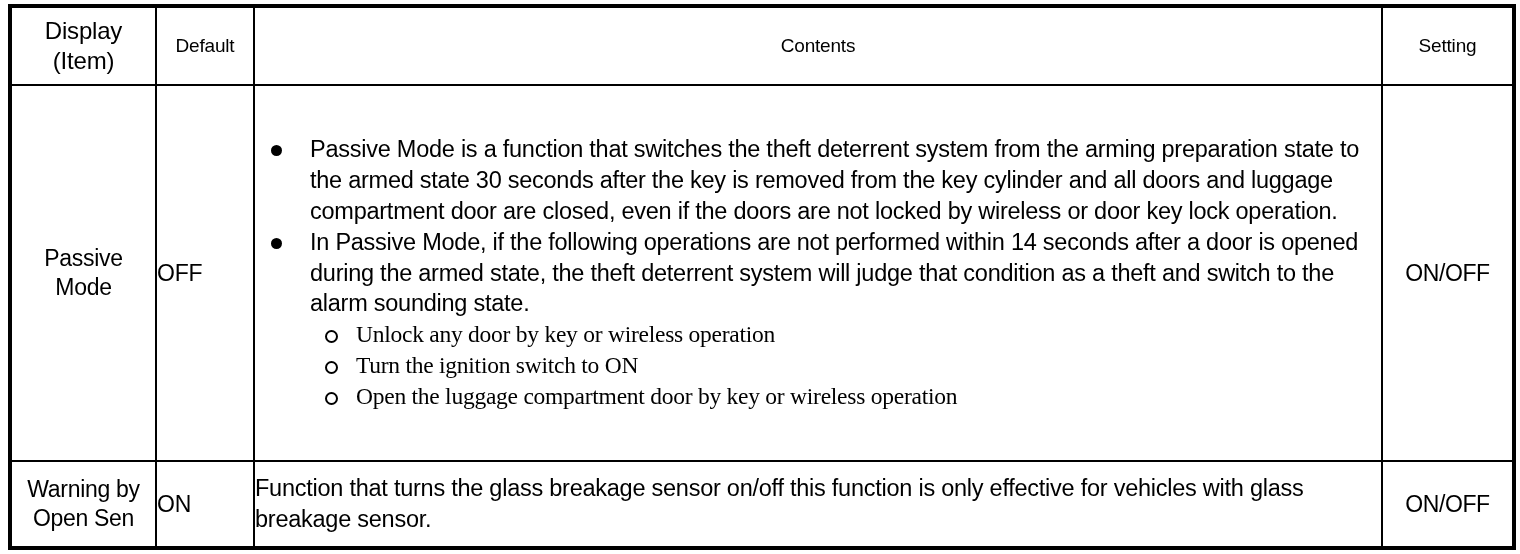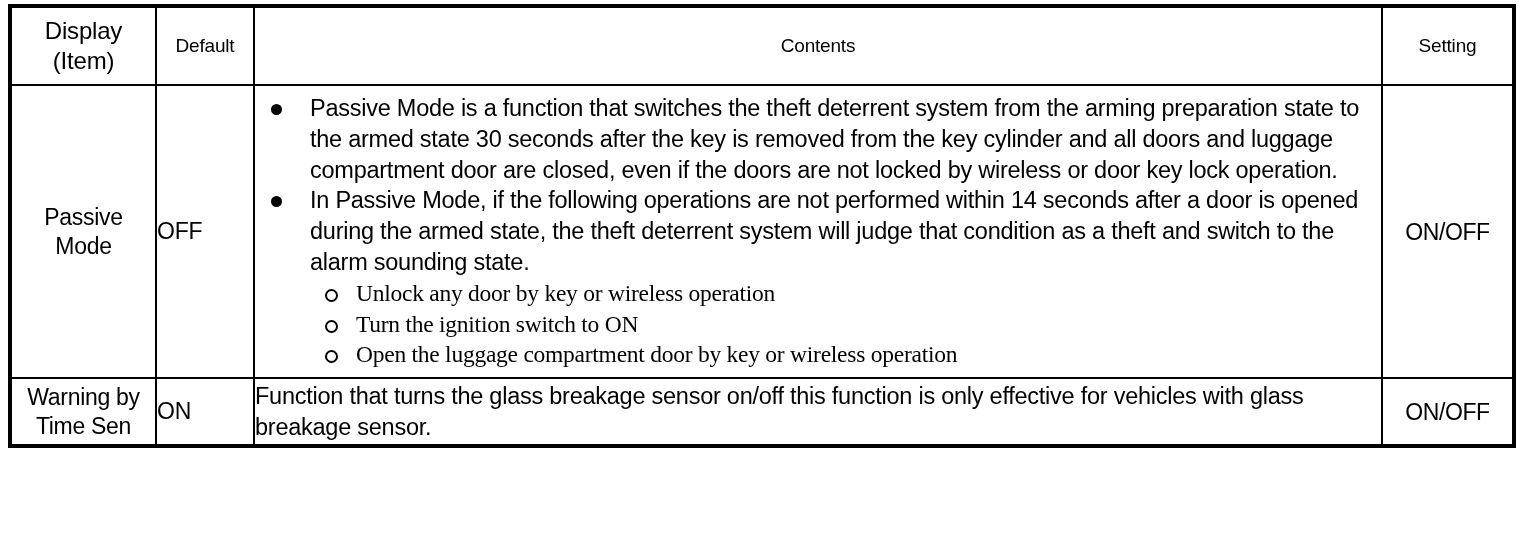--- a/index.html
+++ b/index.html
@@ -16,21 +16,21 @@
   }
   .table-wrap {
     width: 1520px;
     height: 554px;
     box-sizing: border-box;
     padding: 4px 6px 4px 8px;
   }
   table.spec-table {
     border-collapse: collapse;
     width: 1504px;
-    height: 444px;
+    height: 546px;
     table-layout: fixed;
     border: 4px solid #000;
   }
   table.spec-table td,
   table.spec-table th {
     border: 2px solid #000;
     padding: 0;
     vertical-align: middle;
     font-weight: normal;
   }
@@ -182,21 +182,21 @@
           </ul>
         </td>
         <td class="cell-setting">
           <span class="line">ON/OFF</span>
         </td>
       </tr>
 
       <tr>
         <td class="cell-display">
           <span class="line">Warning by</span>
-          <span class="line">Time Sen</span>
+          <span class="line">Open Sen</span>
         </td>
         <td class="cell-default">ON</td>
         <td class="cell-contents plain">Function that turns the glass breakage sensor on/off this function is only effective for vehicles with glass breakage sensor.</td>
         <td class="cell-setting">
           <span class="line">ON/OFF</span>
         </td>
       </tr>
 
 
     </tbody>

